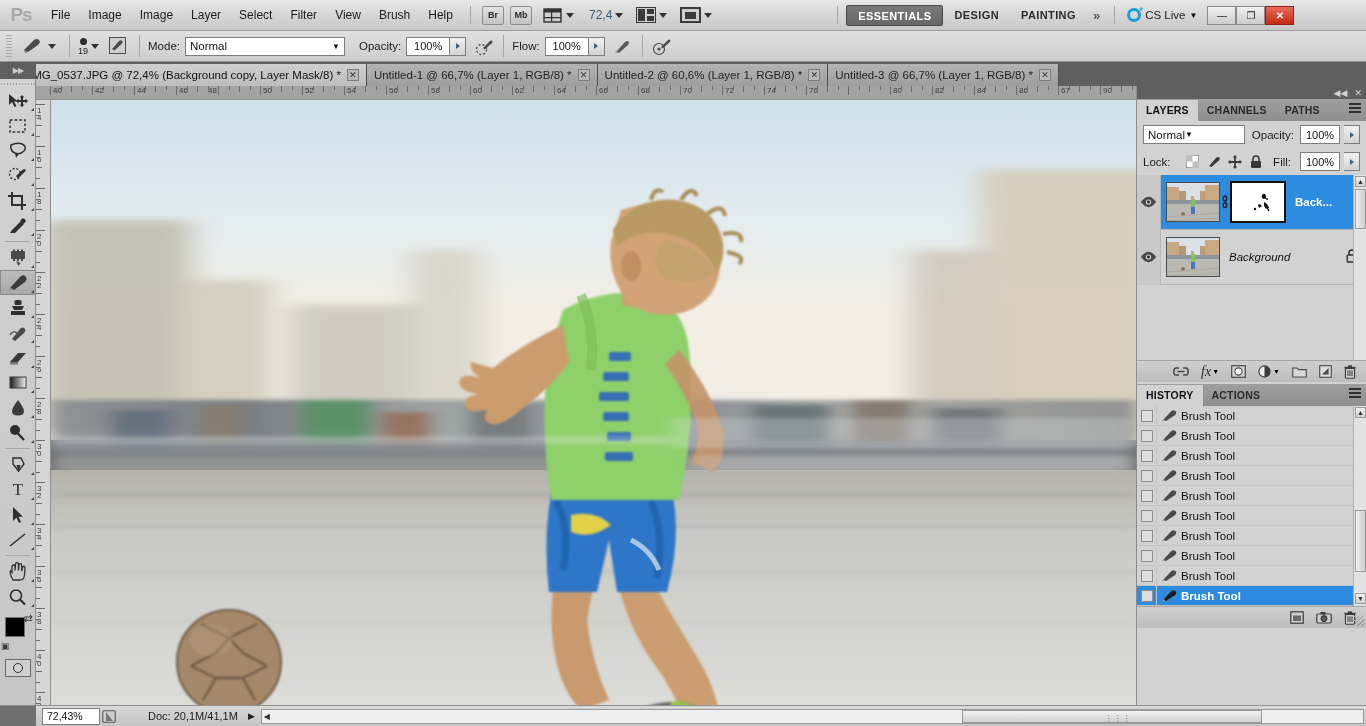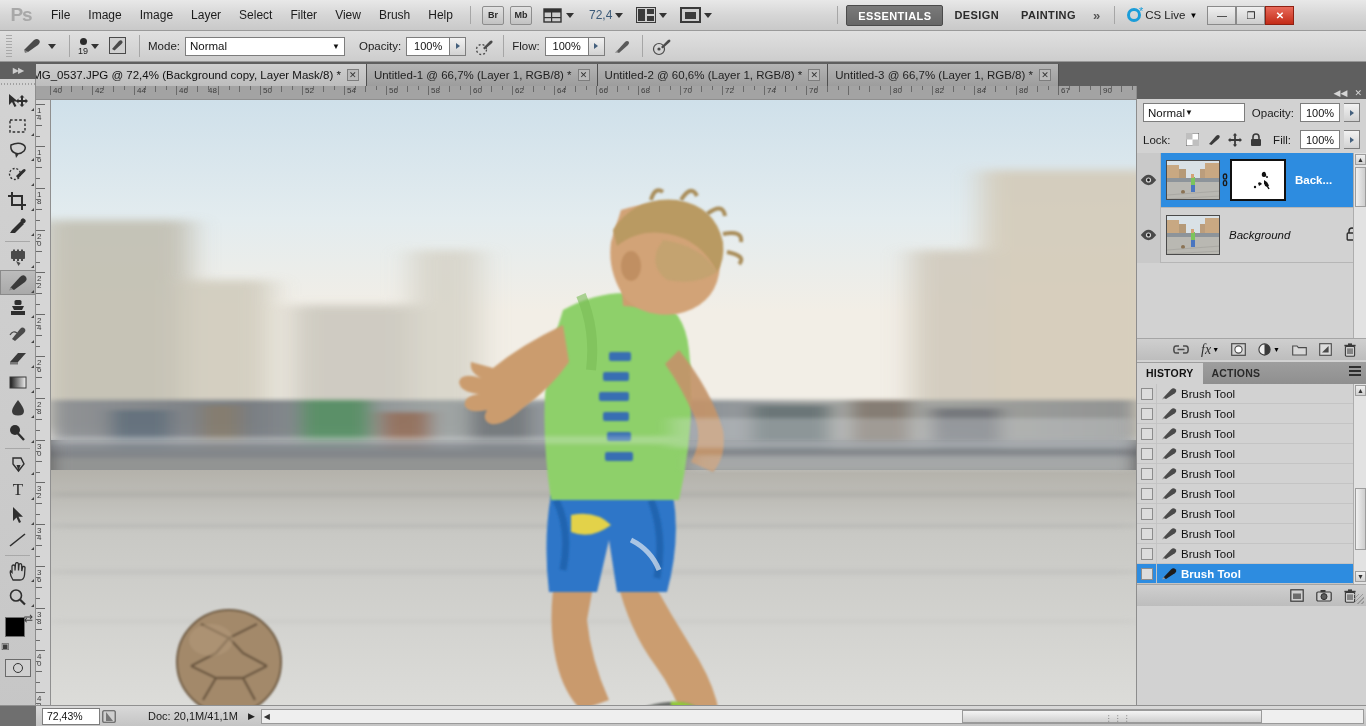--- a/index.html
+++ b/index.html
@@ -915,20 +915,32 @@
       </g>
     </svg>
   </div>
 
   <div class="rightpanel">
     <div class="panel-topbar">
       <span>◀◀</span>
       <span>✕</span>
     </div>
 
+    <div class="tabrow">
+      <div id="layertabs" style="display:flex;align-items:flex-end;height:22px;">
+          <div class="ptab active">LAYERS</div>
+          <div class="ptab">CHANNELS</div>
+          <div class="ptab">PATHS</div>
+        </div>
+      <div class="pmenu">
+          <i></i>
+          <i></i>
+          <i></i>
+        </div>
+    </div>
     <div class="panel-body">
       <div class="row">
         <div class="blend-combo">
           <span>Normal</span>
           <span class="cbar" style="font-size:8px;">▼</span>
         </div>
         <span class="lbl" style="margin:0 2px 0 3px;">Opacity:</span>
         <div class="numfield" style="width:40px;">100%</div>
         <div class="spin"></div>
       </div>

